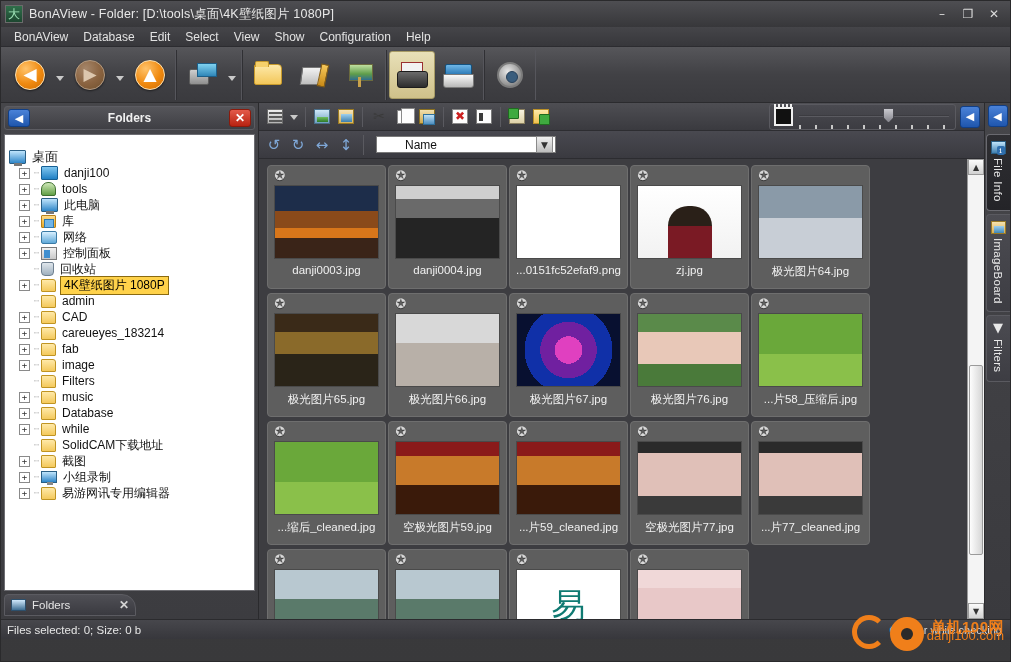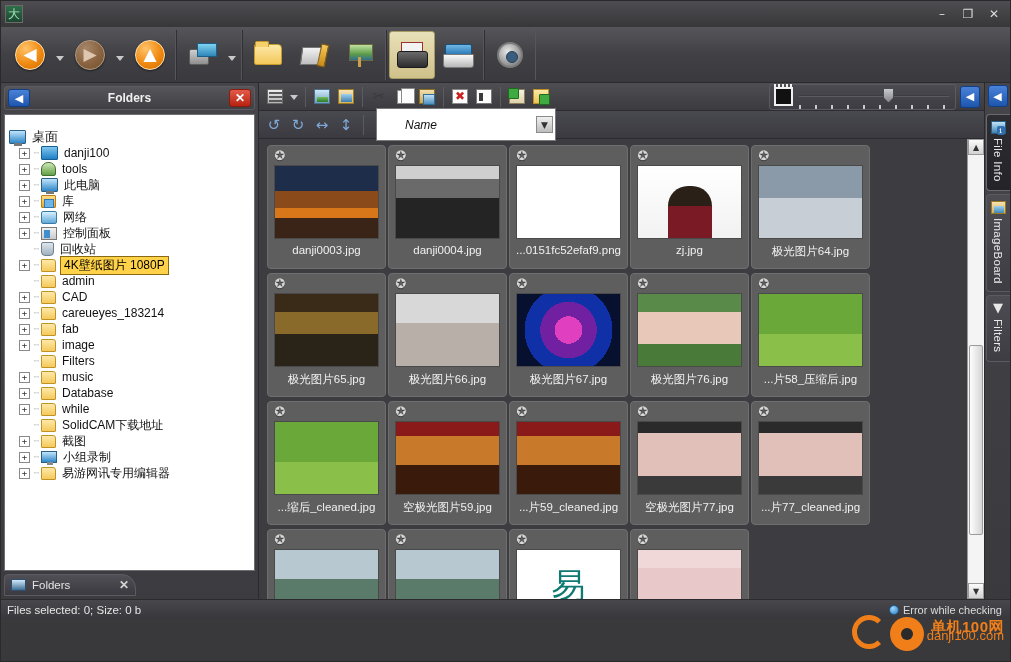--- a/index.html
+++ b/index.html
@@ -219,23 +219,23 @@
   .collapse-r { width:20px;height:22px; margin-left:4px;
     background:linear-gradient(#4a82d8,#1f56ad); border:1px solid #113f86; border-radius:3px;
     color:#fff; font-size:11px; display:flex;align-items:center;justify-content:center;
     font-family:"DejaVu Sans", sans-serif; }
 
   .sortbar { height:28px; display:flex; align-items:center; padding:0 4px; gap:2px;
     background:linear-gradient(#494950,#3a3a40); border-bottom:1px solid #2c2c30; }
   .sbtn { width:22px;height:22px; display:flex;align-items:center;justify-content:center;
     color:#7fa8d8; font-size:15px; font-family:"DejaVu Sans", sans-serif;
     border:1px solid transparent; border-radius:3px; }
-  .sortsel { width:180px; height:33px; margin-left:6px; background:#fff; border:1px solid #7a7a7a;
+  .sortsel { width:180px; height:17px; margin-left:6px; background:#fff; border:1px solid #7a7a7a;
     display:flex; align-items:center; justify-content:space-between; padding:0 2px 0 28px;
-    color:#111; font-size:12px;font-style:italic; }
+    color:#111; font-size:12px; }
   .selarrow { width:17px;height:17px; background:linear-gradient(#f0f0f0,#bdbdbd);
     border:1px solid #8a8a8a; display:flex;align-items:center;justify-content:center;
     font-size:9px; color:#333; font-family:"DejaVu Sans", sans-serif; }
 
   
   .gridwrap { flex:1; display:flex; overflow:hidden; }
   .grid { flex:1; padding:6px 4px 0 8px; display:flex; flex-wrap:wrap;
     align-content:flex-start; gap:4px 2px; overflow:hidden; }
   .cell { width:119px; height:124px; background:#5e5e5e; border:1px solid #6e6e6e;
     border-radius:4px; display:flex; flex-direction:column; align-items:center;
@@ -302,29 +302,40 @@
   
   .art { position:absolute; inset:0; }
 </style>
 </head>
 <body>
 
 <div id="app">
 
   <div class="titlebar">
     <div class="app-icon">大</div>
+    <div class="title-text">BonAView - Folder: [D:\tools\桌面\4K壁纸图片 1080P]</div>
 
 
     <div class="winbtns">
       <div class="winbtn">–</div>
       <div class="winbtn">❐</div>
       <div class="winbtn">✕</div>
     </div>
   </div>
 
+  <div class="menubar">
+    <div class="menuitem">BonAView</div>
+    <div class="menuitem">Database</div>
+    <div class="menuitem">Edit</div>
+    <div class="menuitem">Select</div>
+    <div class="menuitem">View</div>
+    <div class="menuitem">Show</div>
+    <div class="menuitem">Configuration</div>
+    <div class="menuitem">Help</div>
+  </div>
 
   <div class="toolbar">
     <div class="tgroup">
       <div class="tbtn">
         <div class="circ">◀</div>
       </div>
       <div class="tarrow">
           <i></i>
         </div>
       <div class="tbtn">

